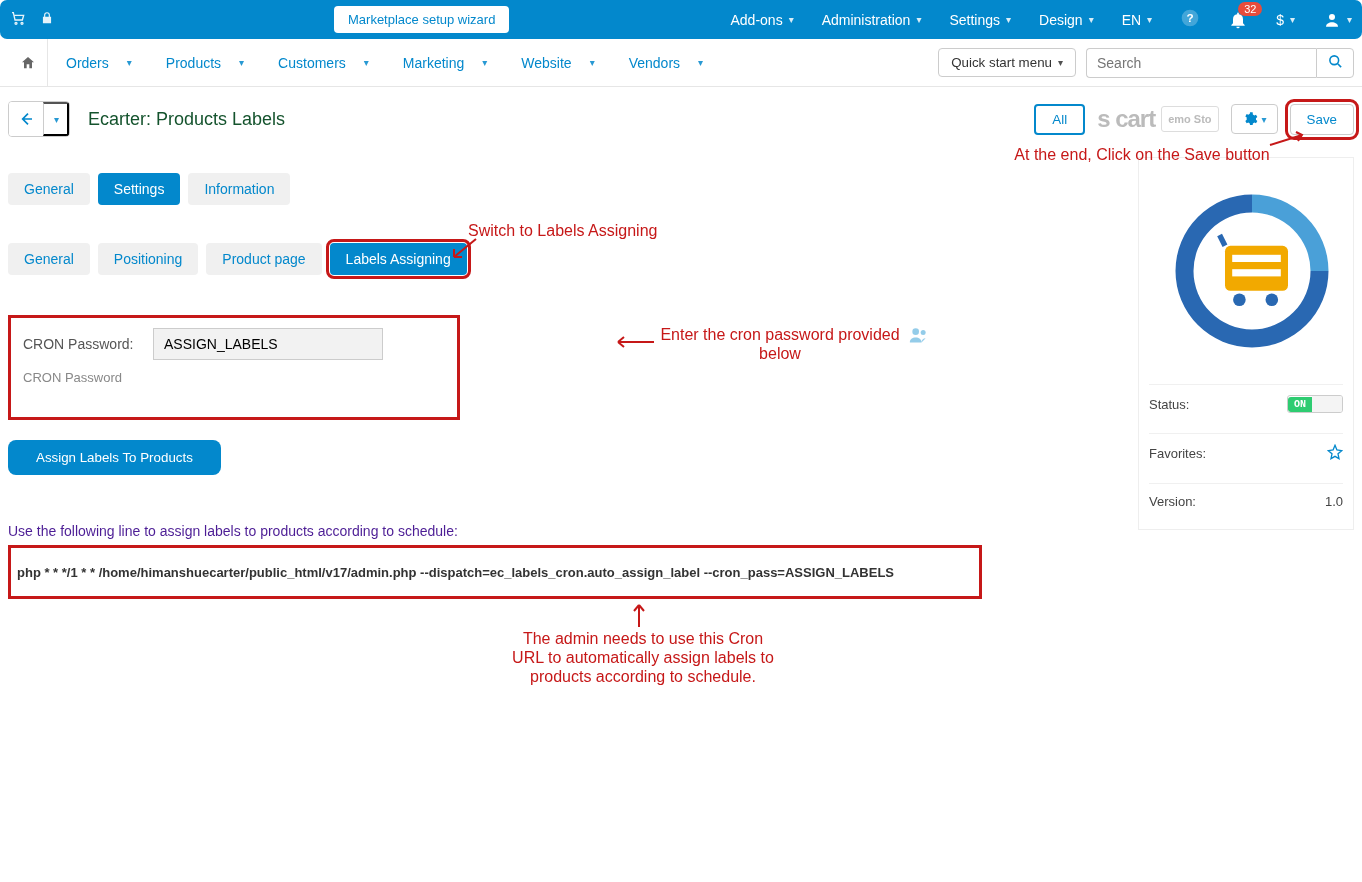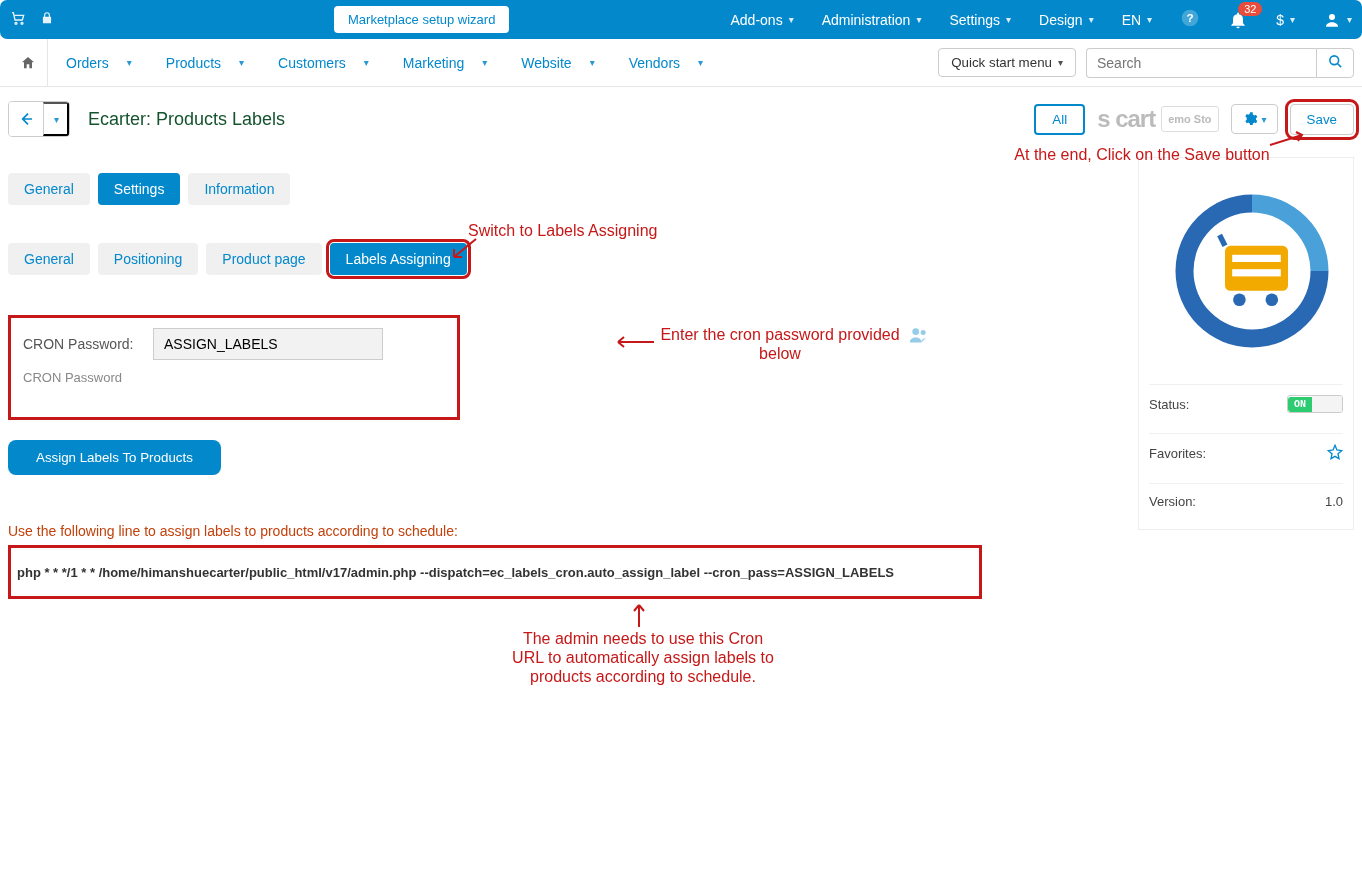--- a/index.html
+++ b/index.html
@@ -60,21 +60,21 @@
 
 .form-area { border: 3px solid #c61818; padding: 10px 12px 32px 12px; width: 452px; position: relative; }
 .form-row { display: flex; align-items: center; gap: 10px; }
 .form-label { color: #555; width: 120px; }
 .form-input { border: 1px solid #ccc; background: #f2f2f2; padding: 7px 10px; width: 230px; font-size: 14px; }
 .form-hint { color: #888; margin-top: 10px; font-size: 13px; }
 .users-icon { position: absolute; right: -472px; top: 8px; color: #0388cc; opacity: .6; font-size: 18px; }
 
 .assign-btn { background: #0388cc; color: #fff; border: none; border-radius: 8px; padding: 10px 28px; margin-top: 20px; cursor: pointer; }
 
-.cron-help { margin-top: 48px; color: #c2410c; }
+.cron-help { margin-top: 48px; color: #4c1d95; }
 .cron-box { border: 3px solid #c61818; padding: 16px 6px; margin-top: 6px; width: 974px; }
 .cron-line { font-weight: 700; font-size: 13px; }
 
 
 .side-card { border: 1px solid #eee; padding: 10px; }
 .logo-box { width: 206px; height: 206px; display: flex; align-items: center; justify-content: center; }
 .side-row { display: flex; justify-content: space-between; align-items: center; padding: 10px 0; border-top: 1px solid #f0f0f0; margin-top: 10px; font-size: 13px; color: #444; }
 .side-row:first-of-type { border-top: none; margin-top: 6px; }
 .toggle-on { background: #2ecc71; color: #fff; font-size: 10px; font-weight: 700; padding: 2px 6px; border-radius: 3px 0 0 3px; font-family: Liberation Mono, monospace; }
 .toggle-track { display: inline-flex; border: 1px solid #ccc; border-radius: 3px; overflow: hidden; align-items: center; }

